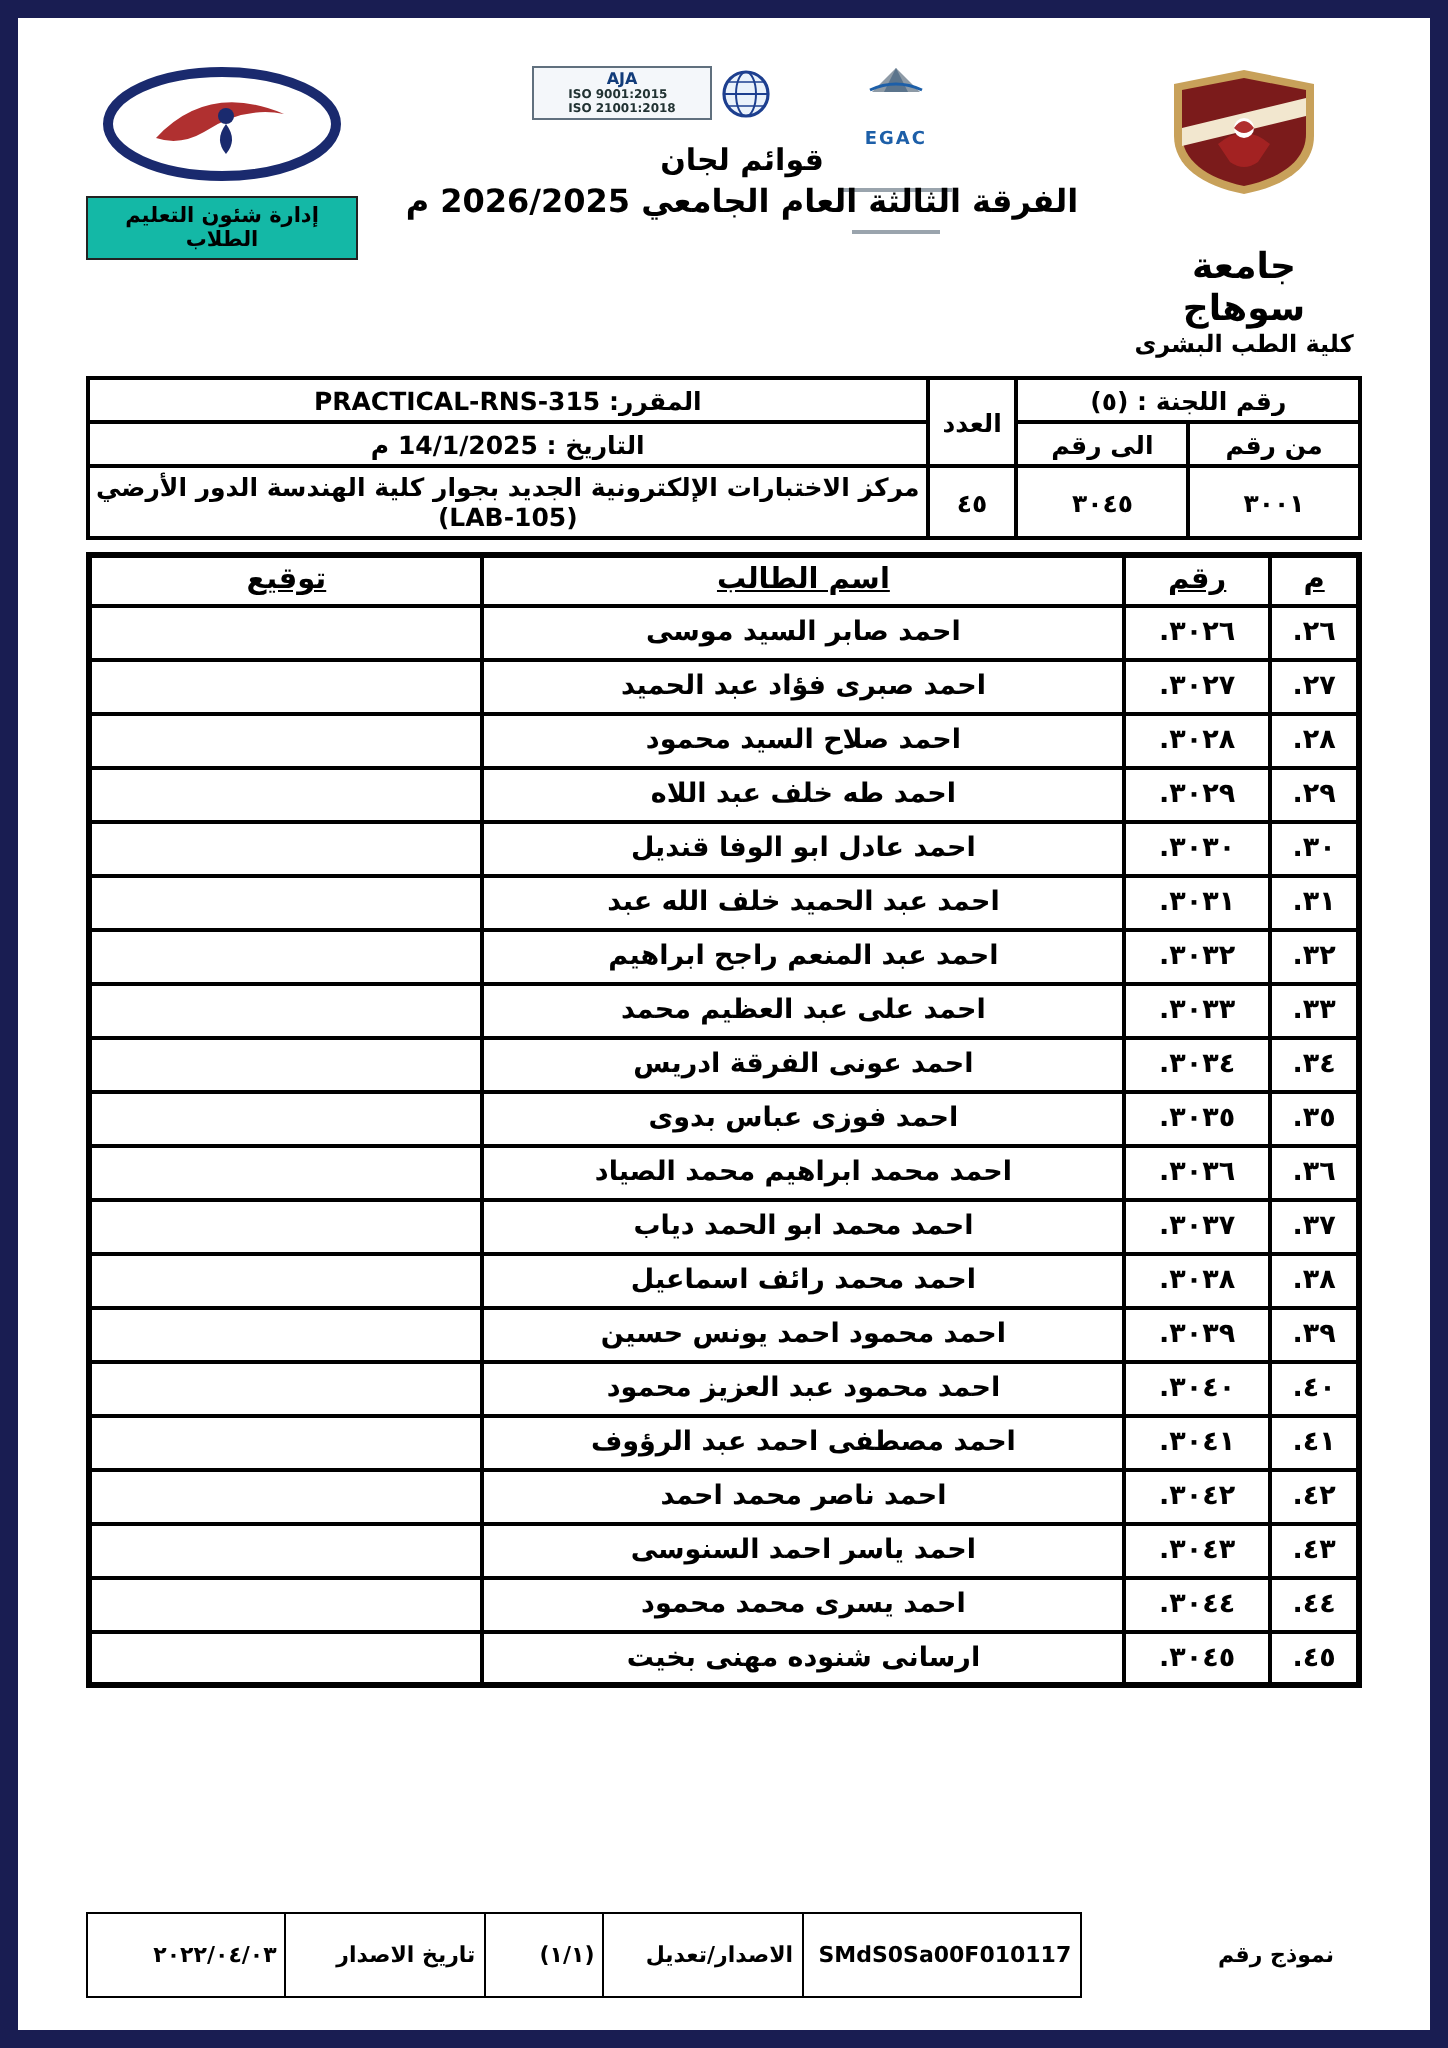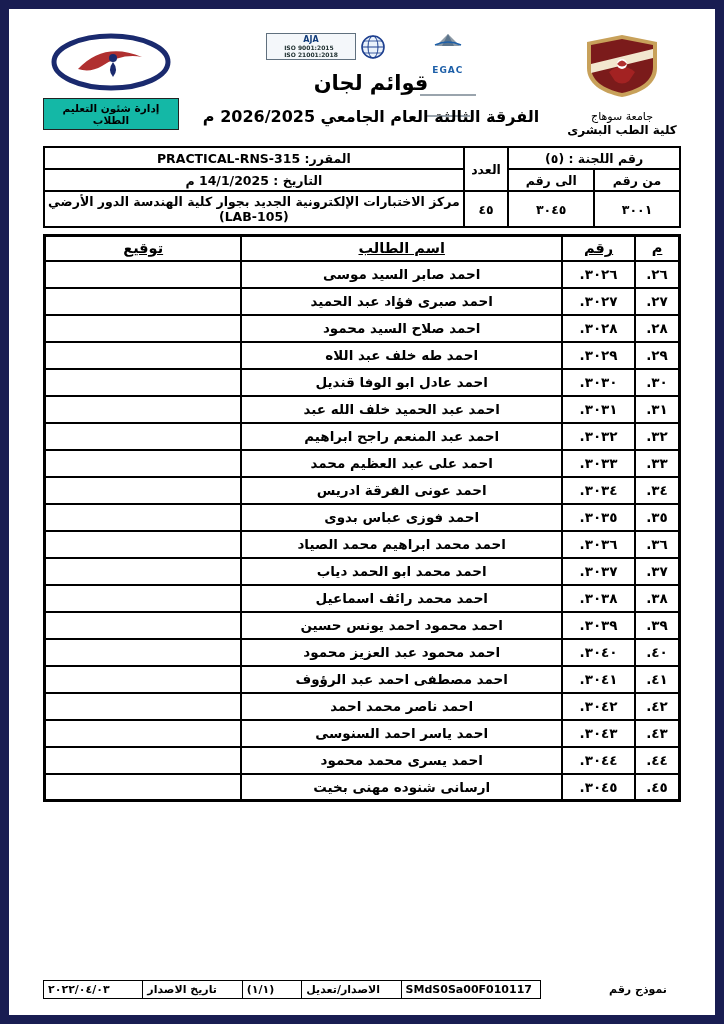--- a/index.html
+++ b/index.html
@@ -11,33 +11,33 @@
     border: 9px solid #191d52;
     padding: 24px 34px 14px 34px;
     display: flex; flex-direction: column;
     direction: rtl;
     color: #000;
   }
 
   
   .top { display: flex; justify-content: space-between; align-items: flex-start; }
   .uni-col { width: 118px; text-align: center; flex: 0 0 auto; }
-  .uni-name { font-size: 11px; font-weight: normal; margin-top: 7px; }
+  .uni-name { font-size: 18px; font-weight: bold; margin-top: 20px; }
   .uni-fac  { font-size: 12px; font-weight: bold; }
   .center-col { flex: 1 1 auto; text-align: center; padding: 0 6px; }
   .badges { display: flex; justify-content: center; gap: 34px; align-items: flex-start; height: 34px; }
   .badge { display: flex; align-items: center; gap: 4px; }
   .egac { flex-direction: column; gap: 18px; }
   .egac-text { color: #1d5fa8; font-weight: bold; font-size: 9px; letter-spacing: 1px; }
   .egac-bar { width: 56px; height: 2px; background: #9aa4ad; margin-top: 1px; }
   .aja-box { border: 1px solid #60707e; padding: 1px 17px; direction: ltr; text-align: left; background:#f4f7fa; }
   .aja-iso { font-size: 6px; line-height: 7px; color: #233; white-space: nowrap; font-weight: bold; }
   .aja-name { font-size: 8px; font-weight: bold; color: #123c7a; text-align: center; }
-  .main-title { font-size: 21px; font-weight: bold; margin-top: 4px; }
-  .sub-title  { font-size: 16px; font-weight: bold; margin-top: 12px; }
+  .main-title { font-size: 15px; font-weight: bold; margin-top: 4px; }
+  .sub-title  { font-size: 16px; font-weight: bold; margin-top: 2px; }
   .admin-col { width: 136px; text-align: center; flex: 0 0 auto; }
   .admin-box {
     border: 1.6px solid #222; font-size: 10.5px; font-weight: bold;
     padding: 3px 2px; margin-top: 3px; background: #14b8a6;
   }
 
   
   table.info { width: 100%; border-collapse: collapse; margin-top: 9px; }
   table.info td {
     border: 2px solid #000; text-align: center; vertical-align: middle;
@@ -52,21 +52,21 @@
     border: 2px solid #000; text-align: center; vertical-align: middle; font-weight: bold;
   }
   table.main th { height: 25px; font-size: 14.5px; text-decoration: underline; }
   table.main td { height: 27px; font-size: 13.5px; }
   .w-serial { width: 7%; } .w-number { width: 11.5%; } .w-name { width: 50.5%; } .w-sign { width: 31%; }
 
   
   .footer { margin-top: auto; display: flex; align-items: center; justify-content: space-between; font-size: 11px; font-weight: bold; padding-bottom: 2px; }
   .f-label { white-space: nowrap; padding-right: 14px; }
   table.ftab { border-collapse: collapse; width: 78%; }
-  table.ftab td { border: 1.6px solid #000; text-align: left; padding: 2px 4px; font-size: 11px; font-weight: bold; }
+  table.ftab td { border: 1.6px solid #000; text-align: right; padding: 14px 4px; font-size: 11px; font-weight: bold; }
   td.f-code { direction: ltr; width: 28%; }
   td.f-vlabel { width: 20%; } td.f-vval { width: 12%; } td.f-ilabel { width: 20%; } td.f-ival { width: 20%; }
 </style>
 </head>
 <body>
 
 <div class="page">
 
   <div class="top">
 

